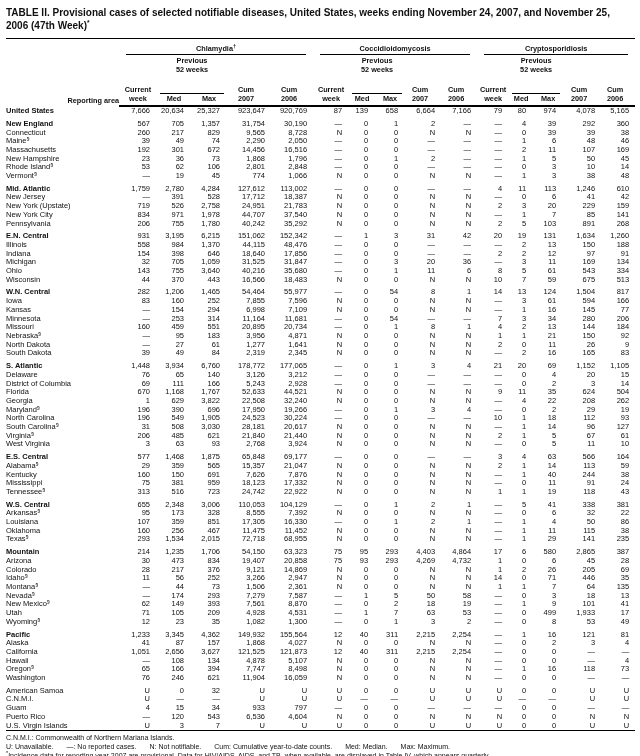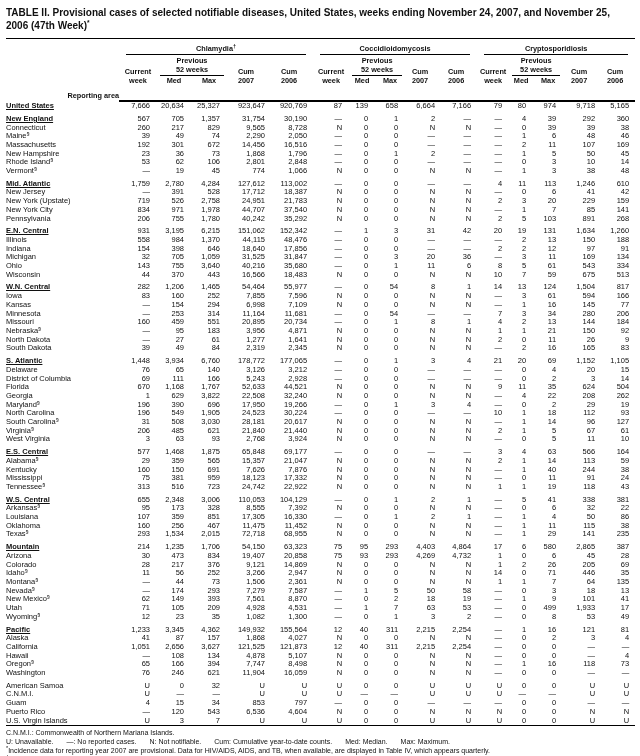--- a/index.html
+++ b/index.html
@@ -13,28 +13,28 @@
   .title { font-size:10px; font-weight:bold; line-height:1.32; margin:0 0 5px 0; width:626px; }
   .title sup { font-size:6.5px; }
 
   table.tbl { width:629px; border-collapse:collapse; table-layout:fixed; border-bottom:1px solid #000; }
   thead th { font-size:7.3px; font-weight:bold; padding:0; vertical-align:bottom; text-align:center; line-height:9px; }
   tr.h1 th { border-top:1px solid #000; padding-top:3px; }
   th.area-h { text-align:right; vertical-align:bottom; padding-bottom:1px; }
   .dz { display:block; text-align:center; border-bottom:1px solid #000; padding-bottom:1px; margin:0 7px; white-space:nowrap; }
   .dz sup { font-size:5.5px; }
   tr.h2 th { padding-top:1px; }
-  .wk52line { display:block; border-bottom:1px solid #000; padding-bottom:1px; margin:0 3px; }
-  tr.h4 th { border-bottom:2.5px solid #000; padding-bottom:15px;margin-top:15px; }
+  .wk52line { display:block; border-bottom:1px solid #000; padding-bottom:19px; margin:0 3px; }
+  tr.h4 th { border-bottom:2.5px solid #000; padding-bottom:2px;margin-top:15px; }
   th.cum-h, td.cum { padding-right:6px; }
 
   tbody td { font-size:7.5px; line-height:8.7px; padding:0 7px 0 0; text-align:right; white-space:nowrap; overflow:hidden; }
   tbody td.area { text-align:left; padding:0; }
   tbody td.area sup { font-size:5.5px; line-height:0; }
-  tr.total td.area, tr.region td.area { font-weight:bold;text-decoration:underline; }
+  tr.total td.area, tr.region td.area { font-weight:bold; }
   tr.gap td { padding-top:4px; }
 
   .fnotes { margin-top:3px; font-size:7px; line-height:8.8px; width:629px; }
   .fn { margin:0; }
   .fn-hang { padding-left:5px; text-indent:-5px; }
   .fn sup { font-size:5.5px; line-height:0; }
   .legend span { margin-right:13px; }
   .it { font-style:italic; }
 </style>
 </head>
@@ -137,21 +137,21 @@
           <td class="num cum">923,647</td>
           <td class="num cum">920,769</td>
           <td class="num">87</td>
           <td class="num">139</td>
           <td class="num">658</td>
           <td class="num cum">6,664</td>
           <td class="num cum">7,166</td>
           <td class="num">79</td>
           <td class="num">80</td>
           <td class="num">974</td>
-          <td class="num cum">9,718</td>
+          <td class="num cum">4,078</td>
           <td class="num cum">5,165</td>
         </tr>
         <tr class="region gap">
           <td class="area">New England</td>
           <td class="num">567</td>
           <td class="num">705</td>
           <td class="num">1,357</td>
           <td class="num cum">31,754</td>
           <td class="num cum">30,190</td>
           <td class="num">—</td>
@@ -1279,21 +1279,21 @@
           <td class="num">—</td>
           <td class="num">—</td>
           <td class="num cum">U</td>
           <td class="num cum">U</td>
         </tr>
         <tr class="state">
           <td class="area">Guam</td>
           <td class="num">4</td>
           <td class="num">15</td>
           <td class="num">34</td>
-          <td class="num cum">853</td>
+          <td class="num cum">933</td>
           <td class="num cum">797</td>
           <td class="num">—</td>
           <td class="num">0</td>
           <td class="num">0</td>
           <td class="num cum">—</td>
           <td class="num cum">—</td>
           <td class="num">—</td>
           <td class="num">0</td>
           <td class="num">0</td>
           <td class="num cum">—</td>

